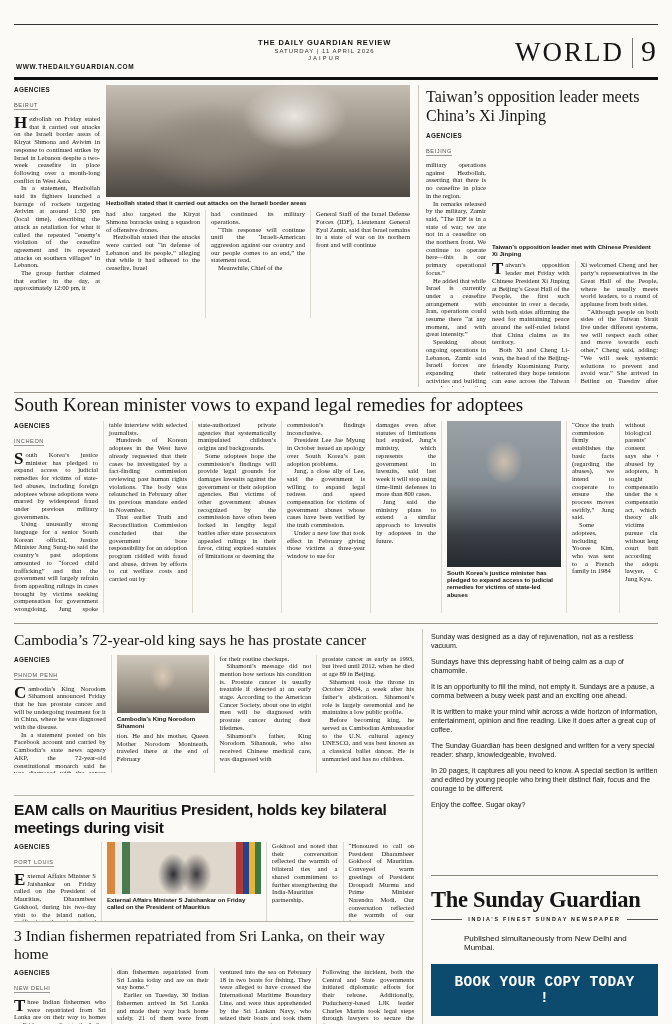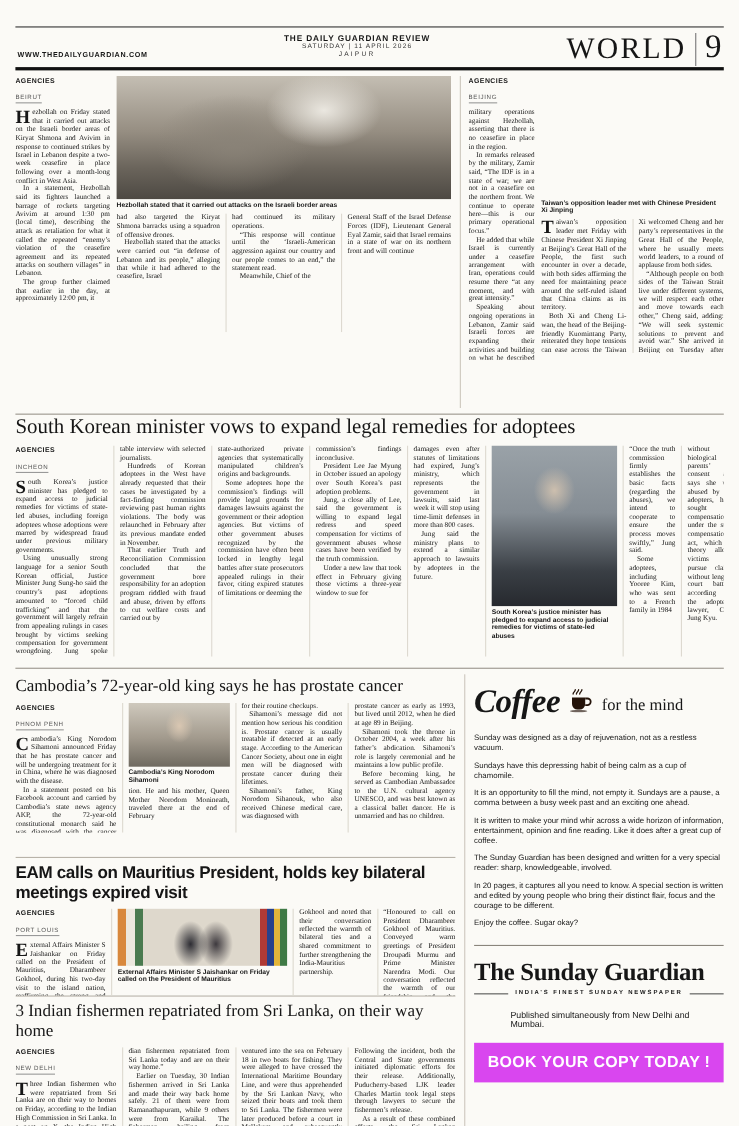--- a/index.html
+++ b/index.html
@@ -1,21 +1,21 @@
 <!DOCTYPE html>
 <html><head>
 <meta charset="utf-8">
 <style>
   * { margin:0; padding:0; box-sizing:border-box; }
   html,body { background:#e9e7e1; }
   body { font-family:"Liberation Serif", serif; color:#161616; }
   .page { width:672px; height:1024px; margin:0 auto; background:#fbfaf6; padding:24px 14px 6px; overflow:hidden; position:relative; }
 
   
-  .masthead { border-top:1px solid #333; border-bottom:3px solid #111; display:flex; justify-content:space-between; align-items:center; padding:3px 2px 4px; height:40px; }
+  .masthead { border-top:1px solid #333; border-bottom:3px solid #111; display:flex; justify-content:space-between; align-items:center; padding:3px 2px 4px; height:56px; }
   .mh-left { font-family:"Liberation Sans",sans-serif; font-size:6.5px; font-weight:700; letter-spacing:.6px; align-self:flex-end; padding-bottom:3px; }
   .mh-center { text-align:center; line-height:1.25; }
   .mh-brand { font-family:"Liberation Sans",sans-serif; font-size:7.5px; font-weight:700; letter-spacing:.8px; }
   .mh-date { font-family:"Liberation Sans",sans-serif; font-size:6px; letter-spacing:1px; color:#333; }
   .mh-city { font-family:"Liberation Sans",sans-serif; font-size:6px; letter-spacing:2px; color:#333; }
   .mh-right { display:flex; align-items:flex-end; gap:8px; }
   .mh-section { font-size:27px; letter-spacing:2px; }
   .mh-vr { width:1px; height:30px; background:#777; }
   .mh-page { font-size:30px; }
 
@@ -111,21 +111,21 @@
   .coffee .para { font-family:"Liberation Sans",sans-serif; font-size:7.1px; line-height:8.8px; text-align:left; margin-bottom:7.5px; }
   .coffee .para + .para { text-indent:0; }
 
   
   .promo { border-top:1px solid #8a857c; margin-top:4px; padding-top:12px; text-align:left; }
   .promo-logo { font-weight:700; font-size:22.5px; letter-spacing:-.3px; line-height:24px; }
   .promo-tagline { display:flex; align-items:center; gap:6px; margin-top:4px; }
   .promo-tagline .tl-rule { flex:1; height:1px; background:#555; }
   .promo-tagline .tl-text { font-family:"Liberation Sans",sans-serif; font-size:5.4px; font-weight:700; letter-spacing:1.7px; white-space:nowrap; }
   .promo-pub { font-family:"Liberation Sans",sans-serif; font-weight:400; font-size:8px; margin-top:12px;margin-left:33px; }
-  .promo-cta { margin-top:12px; background:#d946ef; color:#fff; font-family:Liberation Sans, sans-serif; font-weight:800; font-size:14.5px; letter-spacing:.3px; text-align:center; padding:10px 4px; }
+  .promo-cta { margin-top:12px; background:#0c4a6e; color:#fff; font-family:Liberation Mono, monospace; font-weight:800; font-size:14.5px; letter-spacing:.3px; text-align:center; padding:10px 20px; }
 </style>
 </head>
 <body>
 
 <div class="page">
 
   <header class="masthead">
     <div class="mh-left">WWW.THEDAILYGUARDIAN.COM</div>
     <div class="mh-center">
       <div class="mh-brand">THE DAILY GUARDIAN REVIEW</div>
@@ -169,20 +169,21 @@
               </div>
             <div class="col" style="flex:1">
                 <p class="para">General Staff of the Israel Defense Forces (IDF), Lieutenant General Eyal Zamir, said that Israel remains in a state of war on its northern front and will continue</p>
               </div>
           </div>
         </div>
       </div>
     </section>
 
     <section class="taiwan">
+      <h2 class="h-serif">Taiwan’s opposition leader meets China’s Xi Jinping</h2>
       <div class="tw-body">
         <div class="tw-c0">
           <div class="byline">
             <div class="agency">AGENCIES</div>
             <div class="place">BEIJING</div>
           </div>
           <div class="col">
               <p class="para">military operations against Hezbollah, asserting that there is no ceasefire in place in the region.</p>
               <p class="para">In remarks released by the military, Zamir said, “The IDF is in a state of war; we are not in a ceasefire on the northern front. We continue to operate here—this is our primary operational focus.”</p>
               <p class="para">He added that while Israel is currently under a ceasefire arrangement with Iran, operations could resume there “at any moment, and with great intensity.”</p>
@@ -284,21 +285,21 @@
             </div>
           <div class="col">
               <p class="para">prostate cancer as early as 1993, but lived until 2012, when he died at age 89 in Beijing.</p>
               <p class="para">Sihamoni took the throne in October 2004, a week after his father’s abdication. Sihamoni’s role is largely ceremonial and he maintains a low public profile.</p>
               <p class="para">Before becoming king, he served as Cambodian Ambassador to the U.N. cultural agency UNESCO, and was best known as a classical ballet dancer. He is unmarried and has no children.</p>
             </div>
         </div>
       </section>
 
       <section class="eam">
-        <h2 class="h-eam">EAM calls on Mauritius President, holds key bilateral meetings expired visit</h2>
+        <h2 class="h-eam">EAM calls on Mauritius President, holds key bilateral meetings during visit</h2>
         <div class="cg eam-body">
           <div class="eam-c1">
             <div class="byline">
               <div class="agency">AGENCIES</div>
               <div class="place">PORT LOUIS</div>
             </div>
             <div class="col dropcap">
                 <p class="para">External Affairs Minister S Jaishankar on Friday called on the President of Mauritius, Dharambeer Gokhool, during his two-day visit to the island nation, reaffirming the strong and enduring partnership between the two countries. In a post on X, Jaishankar said he conveyed warm greetings from President Droupadi Murmu and Prime Minister Narendra Modi to President</p>
               </div>
           </div>
@@ -338,32 +339,20 @@
               <p class="para">Following the incident, both the Central and State governments initiated diplomatic efforts for their release. Additionally, Puducherry-based LJK leader Charles Martin took legal steps through lawyers to secure the fishermen’s release.</p>
               <p class="para">As a result of these combined efforts, the Sri Lankan government released all the fishermen on March 31.</p>
             </div>
         </div>
       </section>
     </div>
 
     <aside class="b-right">
 
       <section class="coffee">
-        <div class="coffee-head">
-          <span class="coffee-title">Coffee</span>
-          <span>
-            <svg viewBox="0 0 24 24" width="24" height="24" aria-hidden="true">
-              <path d="M4 10h12v6a5 5 0 0 1-5 5H9a5 5 0 0 1-5-5z" fill="#241309"></path>
-              <path d="M16 11h2a3 3 0 0 1 0 6h-2" fill="none" stroke="#241309" stroke-width="1.6"></path>
-              <path d="M7 3c0 2-2 2-2 4m5-4c0 2-2 2-2 4m5-4c0 2-2 2-2 4" stroke="#241309" stroke-width="1.2" fill="none" stroke-linecap="round"></path>
-              <ellipse cx="10" cy="22.4" rx="8" ry="1.1" fill="#241309" opacity=".65"></ellipse>
-            </svg>
-          </span>
-          <span class="coffee-sub">for the mind</span>
-        </div>
         <div>
             <p class="para">Sunday was designed as a day of rejuvenation, not as a restless vacuum.</p>
             <p class="para">Sundays have this depressing habit of being calm as a cup of chamomile.</p>
             <p class="para">It is an opportunity to fill the mind, not empty it. Sundays are a pause, a comma between a busy week past and an exciting one ahead.</p>
             <p class="para">It is written to make your mind whir across a wide horizon of information, entertainment, opinion and fine reading. Like it does after a great cup of coffee.</p>
             <p class="para">The Sunday Guardian has been designed and written for a very special reader: sharp, knowledgeable, involved.</p>
             <p class="para">In 20 pages, it captures all you need to know. A special section is written and edited by young people who bring their distinct flair, focus and the courage to be different.</p>
             <p class="para">Enjoy the coffee. Sugar okay?</p>
           </div>
       </section>

